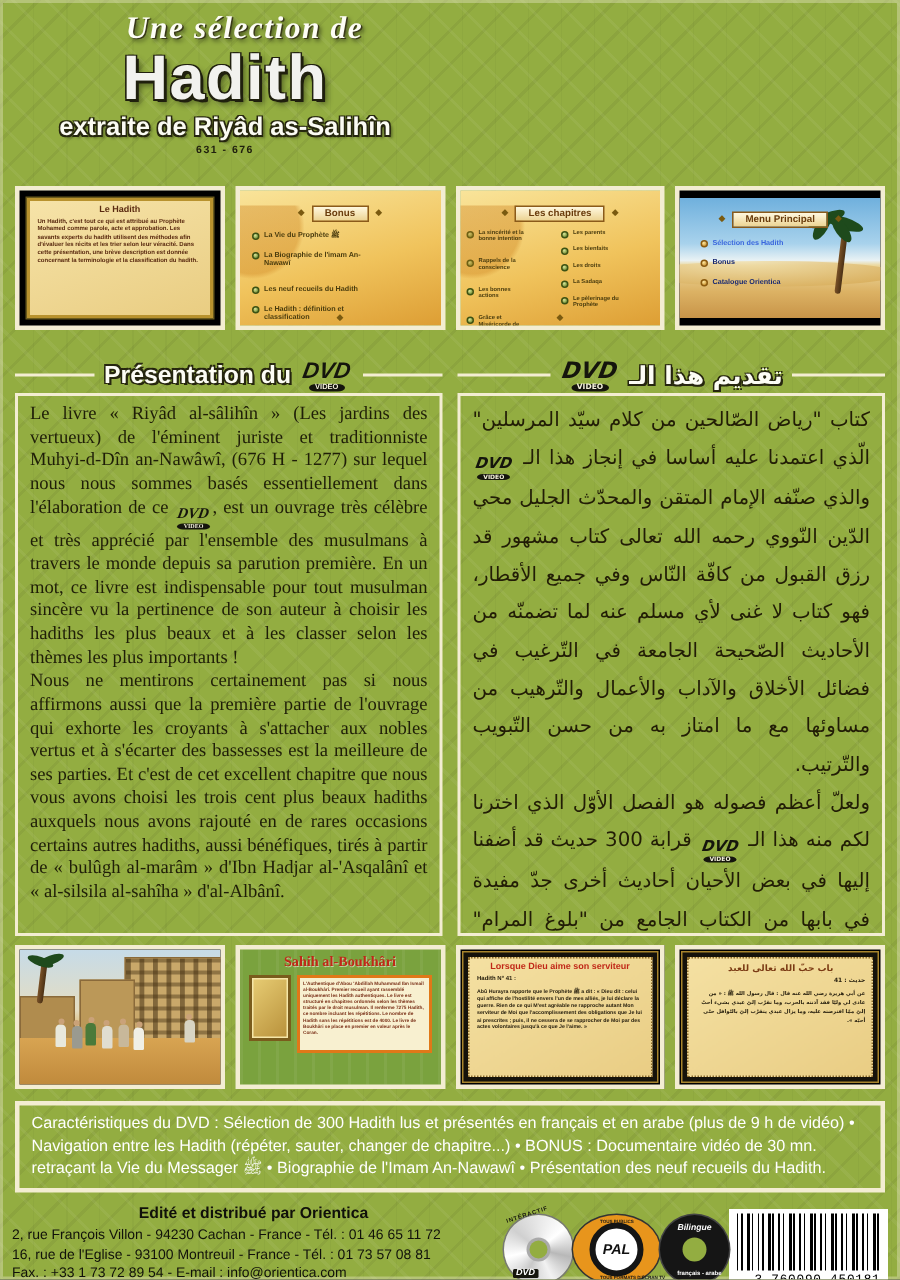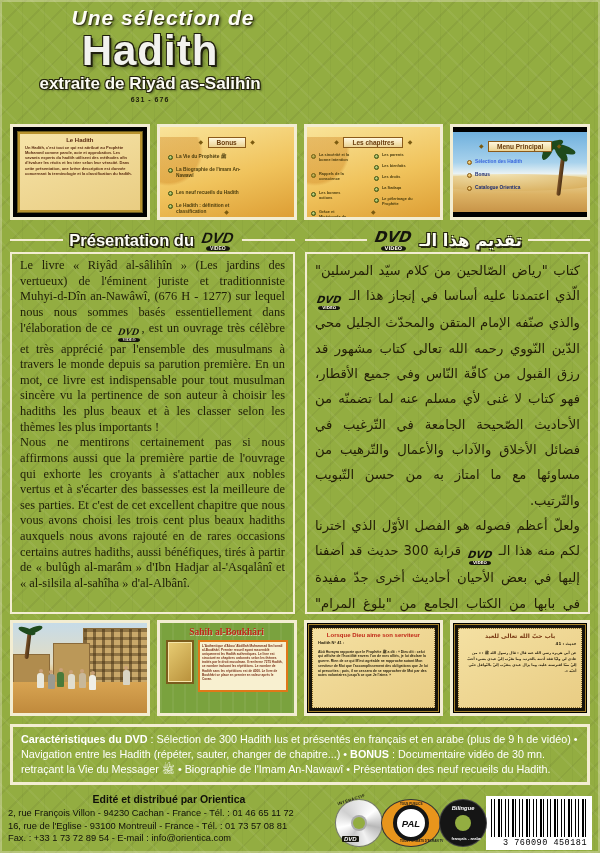--- a/index.html
+++ b/index.html
@@ -9,21 +9,21 @@
     background-image:
       repeating-linear-gradient(45deg, rgba(255,255,255,0.05) 0 2px, transparent 2px 16px),
       repeating-linear-gradient(-45deg, rgba(0,0,0,0.05) 0 2px, transparent 2px 16px),
       repeating-linear-gradient(90deg, rgba(0,0,0,0.03) 0 1px, transparent 1px 22px);
     box-shadow: inset 0 0 0 2px rgba(245,242,220,0.35);
     font-family:"Liberation Sans",sans-serif;
   }
   
   .header{display:flex;height:124px;}
   .hcol{width:300px;text-align:center;padding-top:6px;box-sizing:border-box;}
-  .script{font-family:Liberation Sans, sans-serif;font-style:italic;font-weight:bold;font-size:21px;color:#fdfdf5;
+  .script{font-family:Liberation Serif, serif;font-style:italic;font-weight:bold;font-size:21px;color:#fdfdf5;
     text-shadow:1px 1px 0 #3a3a1a,2px 2px 3px rgba(0,0,0,.5);letter-spacing:1px;padding-left:26px;}
   .bigtitle{font-weight:800;font-size:42px;line-height:1.0;color:#f2f2ee;letter-spacing:1px;
     text-shadow:-1px -1px 0 #20200e,1px -1px 0 #20200e,-1px 1px 0 #20200e,2px 2px 0 #20200e,3px 3px 4px rgba(0,0,0,.45);}
   .hsub{font-weight:800;font-size:17px;color:#fbfbf3;margin-top:2px;
     text-shadow:-1px -1px 0 #26260f,1px -1px 0 #26260f,-1px 1px 0 #26260f,1px 1px 0 #26260f,2px 2px 2px rgba(0,0,0,.4);}
   .hauth{font-weight:700;font-size:9.5px;color:#15150a;margin-top:4px;}
   .hdates{font-weight:700;font-size:7px;color:#20200e;margin-top:2px;letter-spacing:1px;}
   .ar{direction:rtl;font-family:"DejaVu Sans",sans-serif;}
   .hcol.ar .script{font-size:18px;}
   .hcol.ar .bigtitle{font-size:33px;}
@@ -90,40 +90,40 @@
     border:2px solid #7a5c1c;box-shadow:inset 0 0 0 1px #f5e6a8;}
   .sahih-panel{flex:1;height:44px;background:#f8f0d0;border:2px solid #e07818;padding:2px;overflow:hidden;}
   .sahih-panel .micro{color:#7a3018;font-weight:600;font-size:7px;transform:scale(.45);width:222%;}
   .gold2{position:absolute;inset:5px;background:linear-gradient(150deg,#f4e0a2,#e9cd84);
     border:1px dotted #8a6a2a;box-shadow:0 0 0 3px #15120a,0 0 0 4px #a8842c;padding:3px 5px;overflow:hidden;}
   .g2-title{text-align:center;font-weight:700;font-size:6px;color:#c02818;margin-bottom:2px;}
   .g2-label{font-weight:700;font-size:8px;transform:scale(.5);transform-origin:0 0;width:200%;color:#2a2210;}
   .g2-body{color:#2a2210;font-weight:600;font-size:7px;transform:scale(.5);transform-origin:0 0;width:200%;line-height:1.35;}
   .g2-body.ar{transform-origin:100% 0;line-height:1.7;}
   
-  .pres{display:flex;gap:10px;padding:8px 10px 0;}
+  .pres{display:flex;gap:10px;padding:18px 10px 0;}
   .pcol{width:50%;box-sizing:border-box;}
   .phead{display:flex;align-items:center;gap:6px;height:24px;}
   .phead .hr{flex:1;height:2px;background:#f3edd2;}
   .phead .ht{font-weight:800;font-size:16.5px;color:#fcfcf4;white-space:nowrap;
     text-shadow:-1px -1px 0 #26260f,1px -1px 0 #26260f,-1px 1px 0 #26260f,1.5px 1.5px 0 #26260f;}
   .tbox{border:2px solid #f3edd2;height:362px;box-sizing:border-box;padding:4px 8px;overflow:hidden;}
   .frtext{font-family:"Liberation Serif",serif;font-size:12.4px;line-height:1.26;color:#1f1e08;text-align:justify;}
   .frtext p{margin:0;}
   .artext{font-size:13.2px;line-height:1.92;color:#221d06;text-align:justify;}
   .artext p{margin:0;}
   .dvdlogo{display:inline-flex;flex-direction:column;align-items:center;vertical-align:-3px;line-height:1;margin:0 2px;}
   .dvdlogo .t{font-style:italic;font-weight:800;font-size:10px;letter-spacing:0;color:#15150d;transform:skewX(-10deg);}
   .dvdlogo .v{font-weight:700;font-size:4px;color:#f5f2dd;background:#15150d;border-radius:6px/3px;padding:0 4px;margin-top:1px;}
   .dvdlogo.big .t{font-size:15px;}
   .dvdlogo.big .v{font-size:5px;}
   
   .features{margin:8px 10px 0;border:3px solid #f3edd2;padding:5px 8px;color:#ffffff;
     font-size:10.8px;line-height:1.4;font-weight:500;}
-  .features b{font-weight:700;}
+  .features b{font-weight:400;}
   
   .footer{display:flex;gap:6px;padding:7px 8px 0;align-items:flex-start;}
   .addr{width:336px;color:#10100a;font-size:9.3px;line-height:1.38;}
   .addr .pub{font-weight:800;font-size:10.5px;text-align:center;}
   .badges{flex:1;display:flex;align-items:center;justify-content:space-between;padding-top:4px;}
   .disc{position:relative;width:46px;height:46px;border-radius:50%;
     background:conic-gradient(#e8e8e8,#fff,#b8b8b8,#f2f2f2,#c8c8c8,#fff,#d0d0d0,#e8e8e8);
     box-shadow:0 0 0 1px #777;}
   .disc::after{content:'';position:absolute;left:17px;top:17px;width:12px;height:12px;border-radius:50%;
     background:#93ad41;box-shadow:0 0 0 2px #aaa;}

